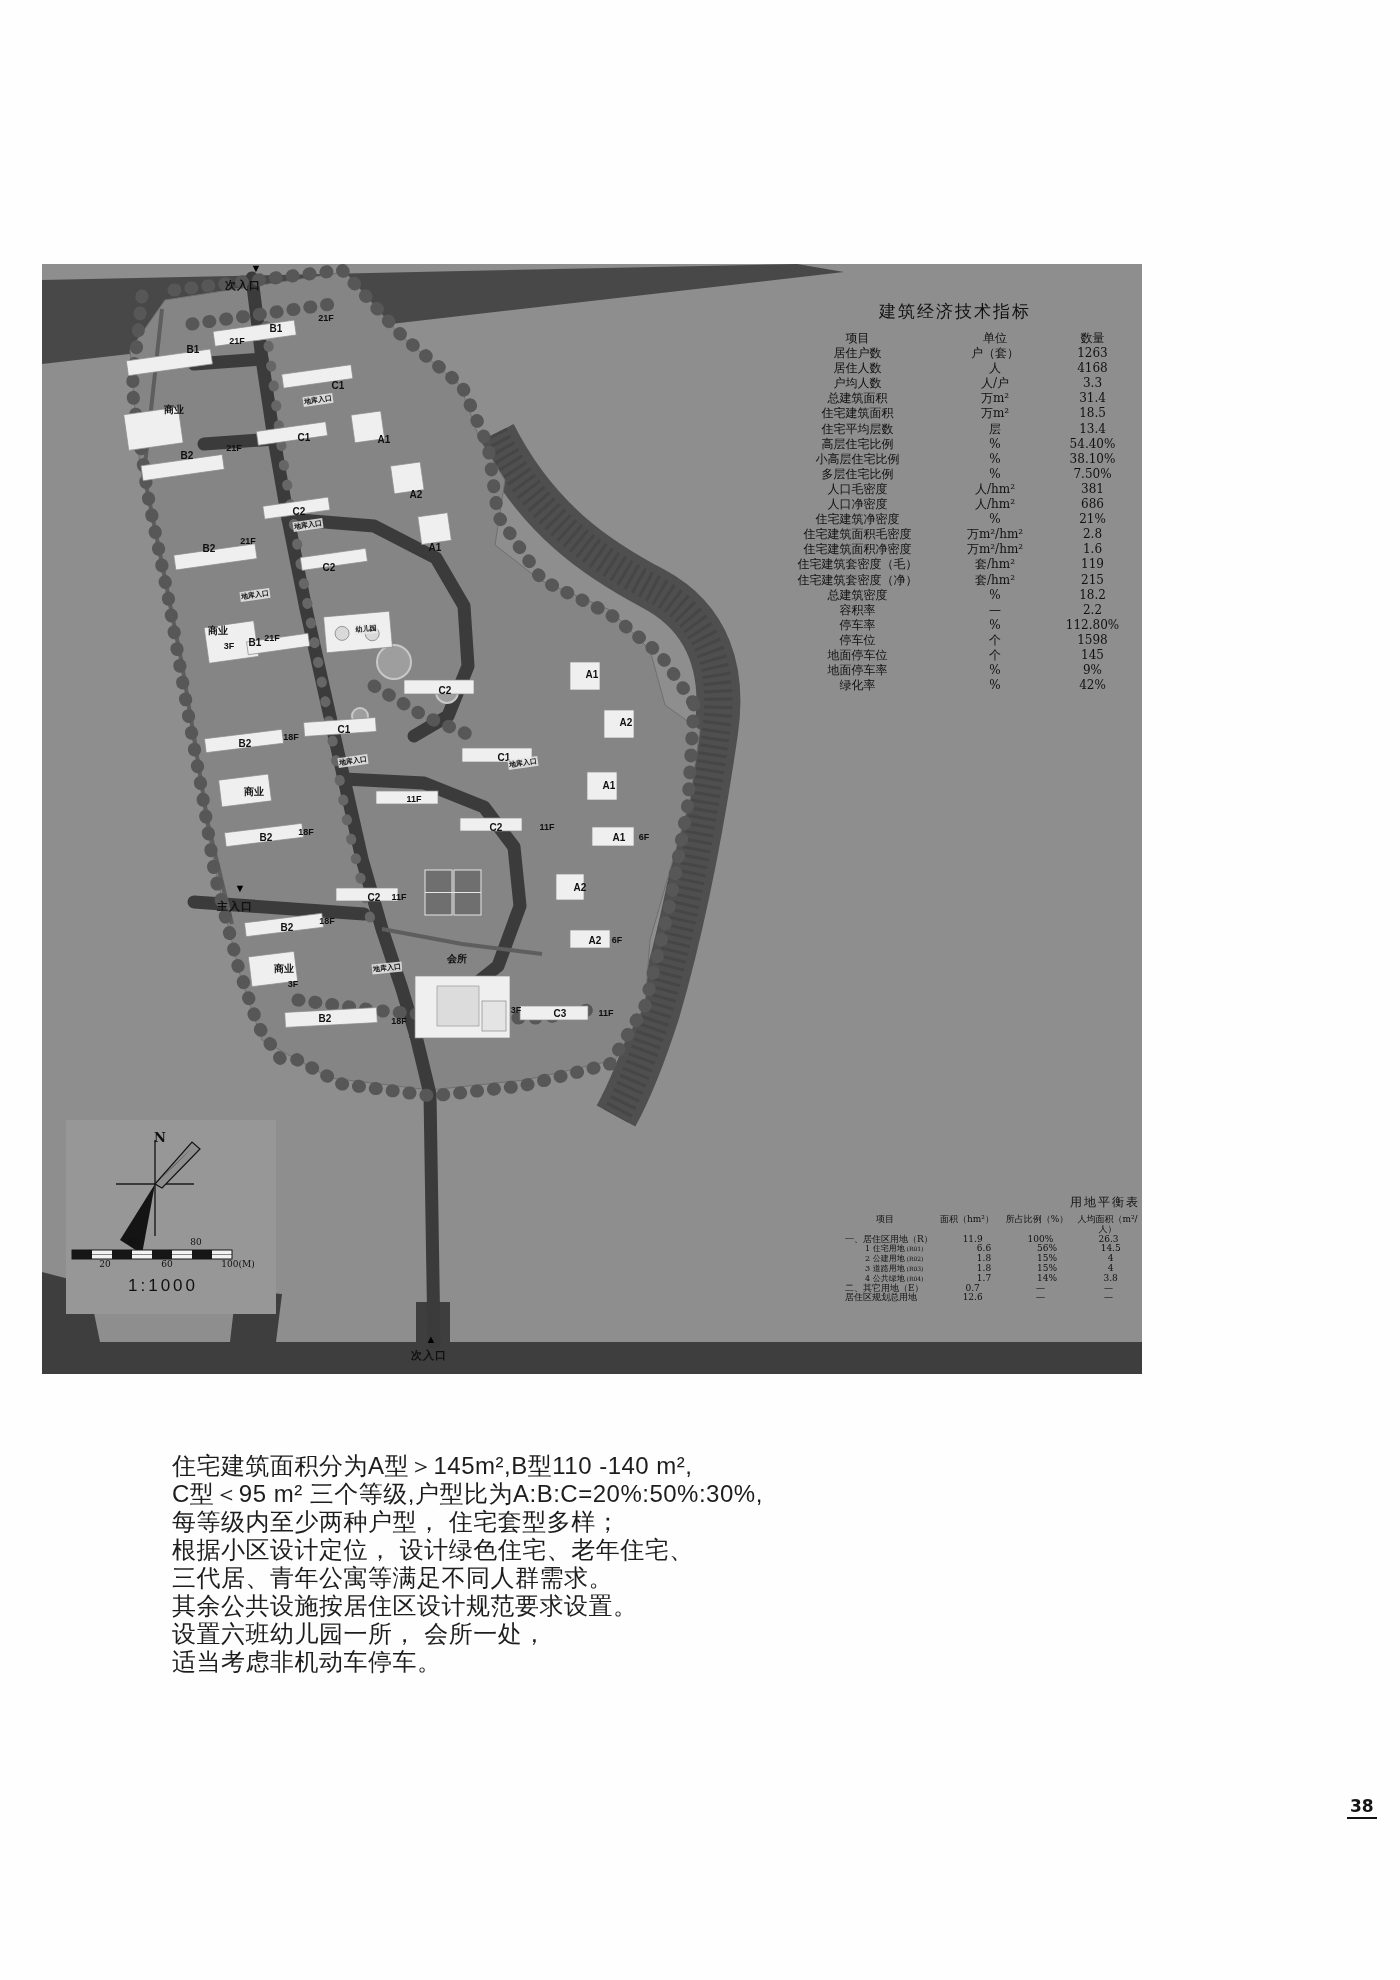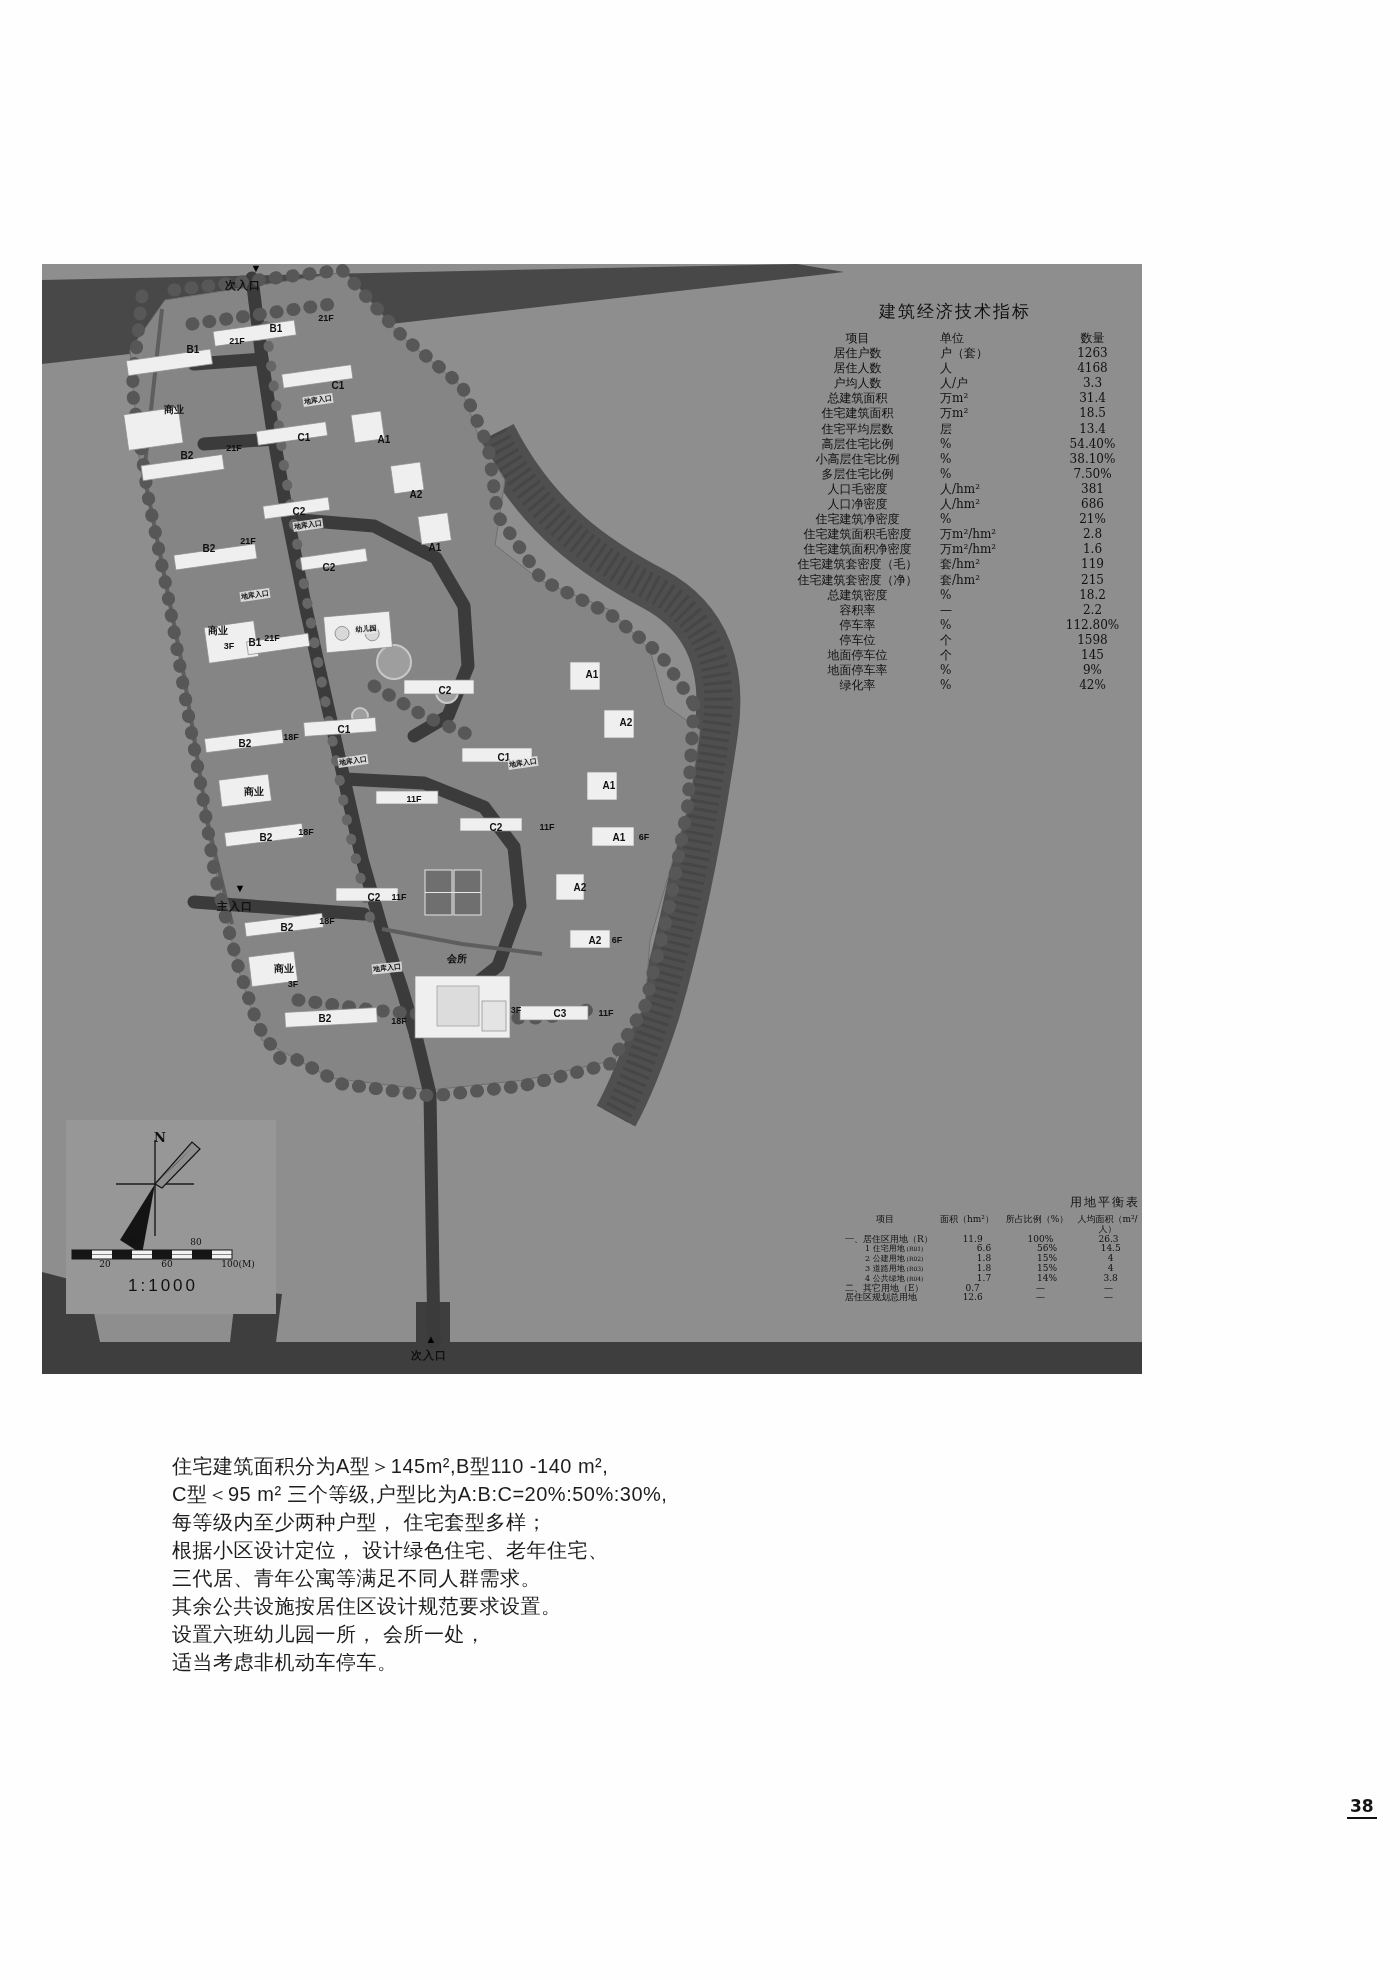--- a/index.html
+++ b/index.html
@@ -20,37 +20,37 @@
   .tri{font-size:11px;color:#000;}
   .tick{font-size:9px;font-family:"DejaVu Serif",serif;}
   .ratio{font-size:17px;font-family:Liberation Sans, sans-serif;letter-spacing:3px;}
   .north{font-size:13px;font-weight:bold;font-family:"DejaVu Serif",serif;}
 
   
   .etable{position:absolute;left:775px;top:300px;width:360px;font-family:"DejaVu Serif",serif;color:#111;}
   .etable .ttl{font-size:17px;letter-spacing:2px;text-align:center;margin-bottom:8px;}
   .erow{display:flex;line-height:15.1px;font-size:12px;}
   .erow .c1{width:165px;text-align:center;}
-  .erow .c2{width:110px;}
+  .erow .c2{width:110px;text-align:center;}
   .erow .c3{width:85px;text-align:center;}
 
   
   .ltable{position:absolute;left:835px;top:1194px;width:305px;font-family:"DejaVu Serif",serif;color:#111;}
   .ltable .ttl{font-size:12px;letter-spacing:2px;text-align:right;margin-bottom:4px;}
   .lrow{display:flex;line-height:9.8px;font-size:9px;}
   .lrow .l1{width:100px;text-align:left;padding-left:10px;}
   .lrow.lh .l1{text-align:center;padding-left:0;}
   .lrow.ind .l1{padding-left:30px;font-size:8px;}
   .lrow .l1 .code{font-size:6px;}
   .lrow .l2{width:64px;text-align:center;}
   .lrow .l3{width:76px;text-align:center;}
   .lrow .l4{width:65px;text-align:center;}
 
   
-  #notes{position:absolute;left:172px;top:1452px;font-size:20px;line-height:28px;color:#1d1d1d;letter-spacing:.5px;}
+  #notes{position:absolute;left:172px;top:1452px;font-size:24px;line-height:28px;color:#1d1d1d;letter-spacing:.5px;}
 
   
   #pageno{position:absolute;left:1347px;top:1796px;font-family:"DejaVu Sans",sans-serif;font-weight:bold;font-size:17px;border-bottom:2.5px solid #111;padding:0 3px 1px;}
 </style>
 </head>
 <body>
 
 <div id="page">
 
   <div id="plan">

